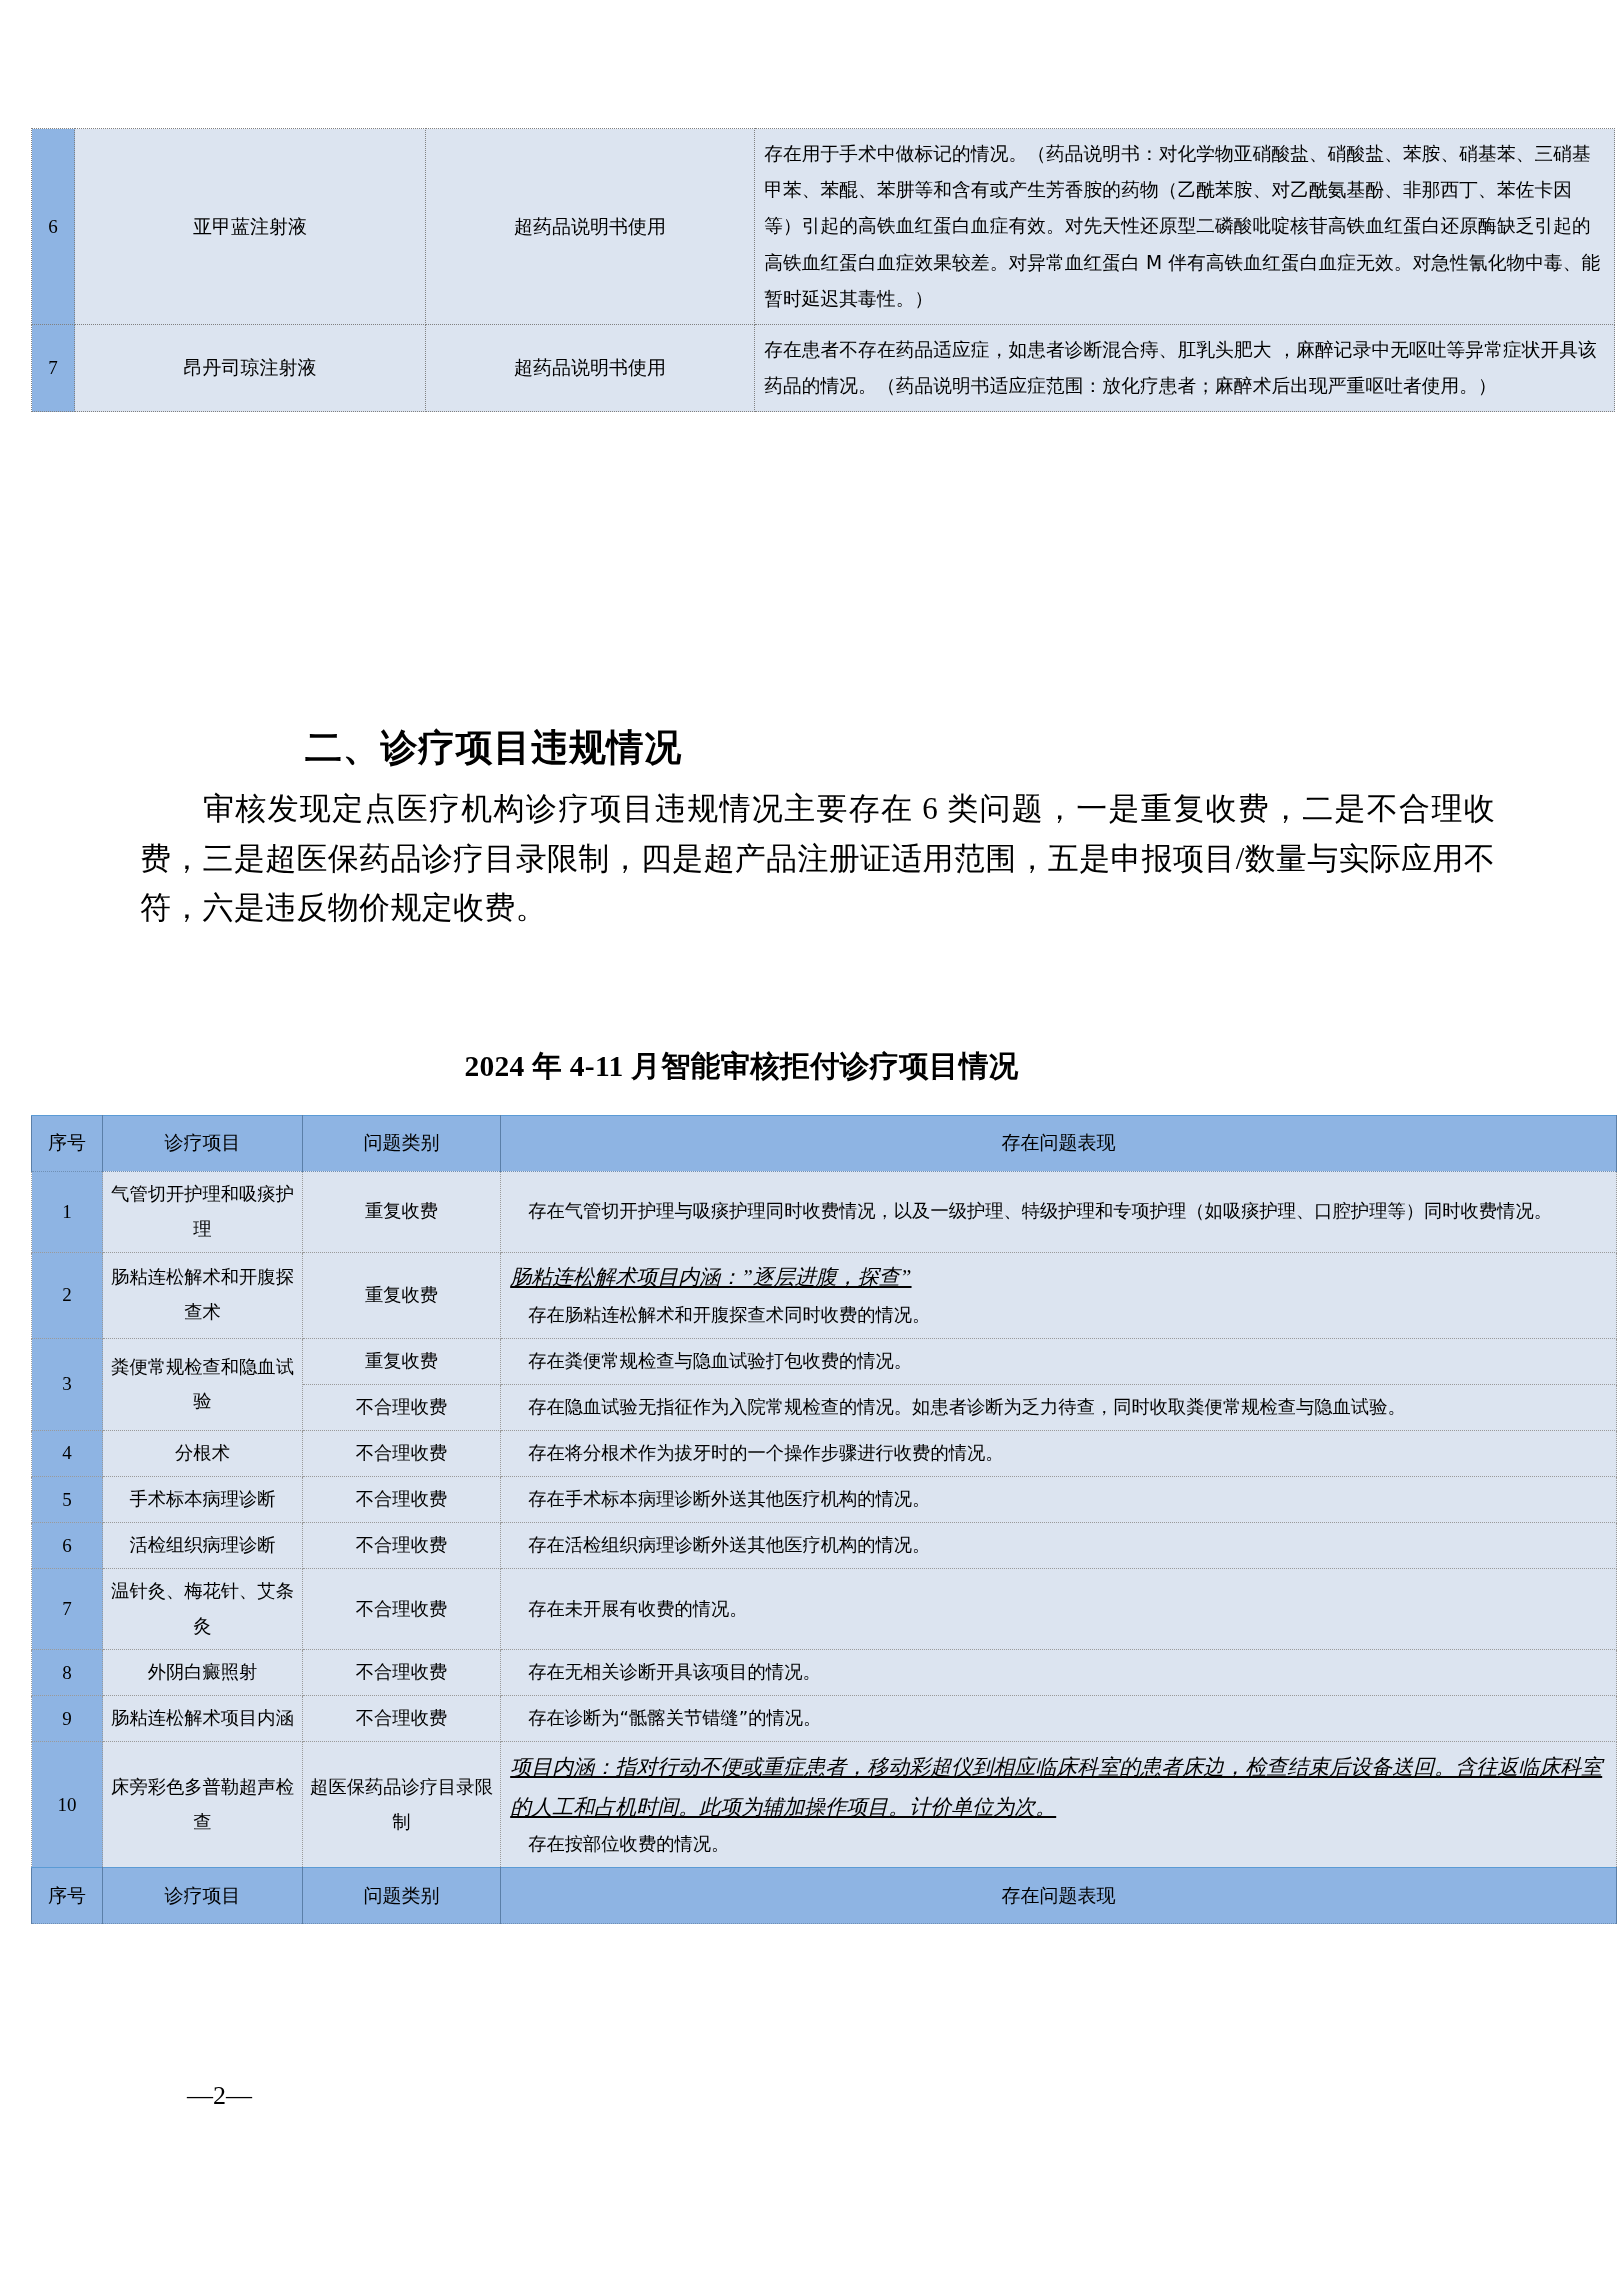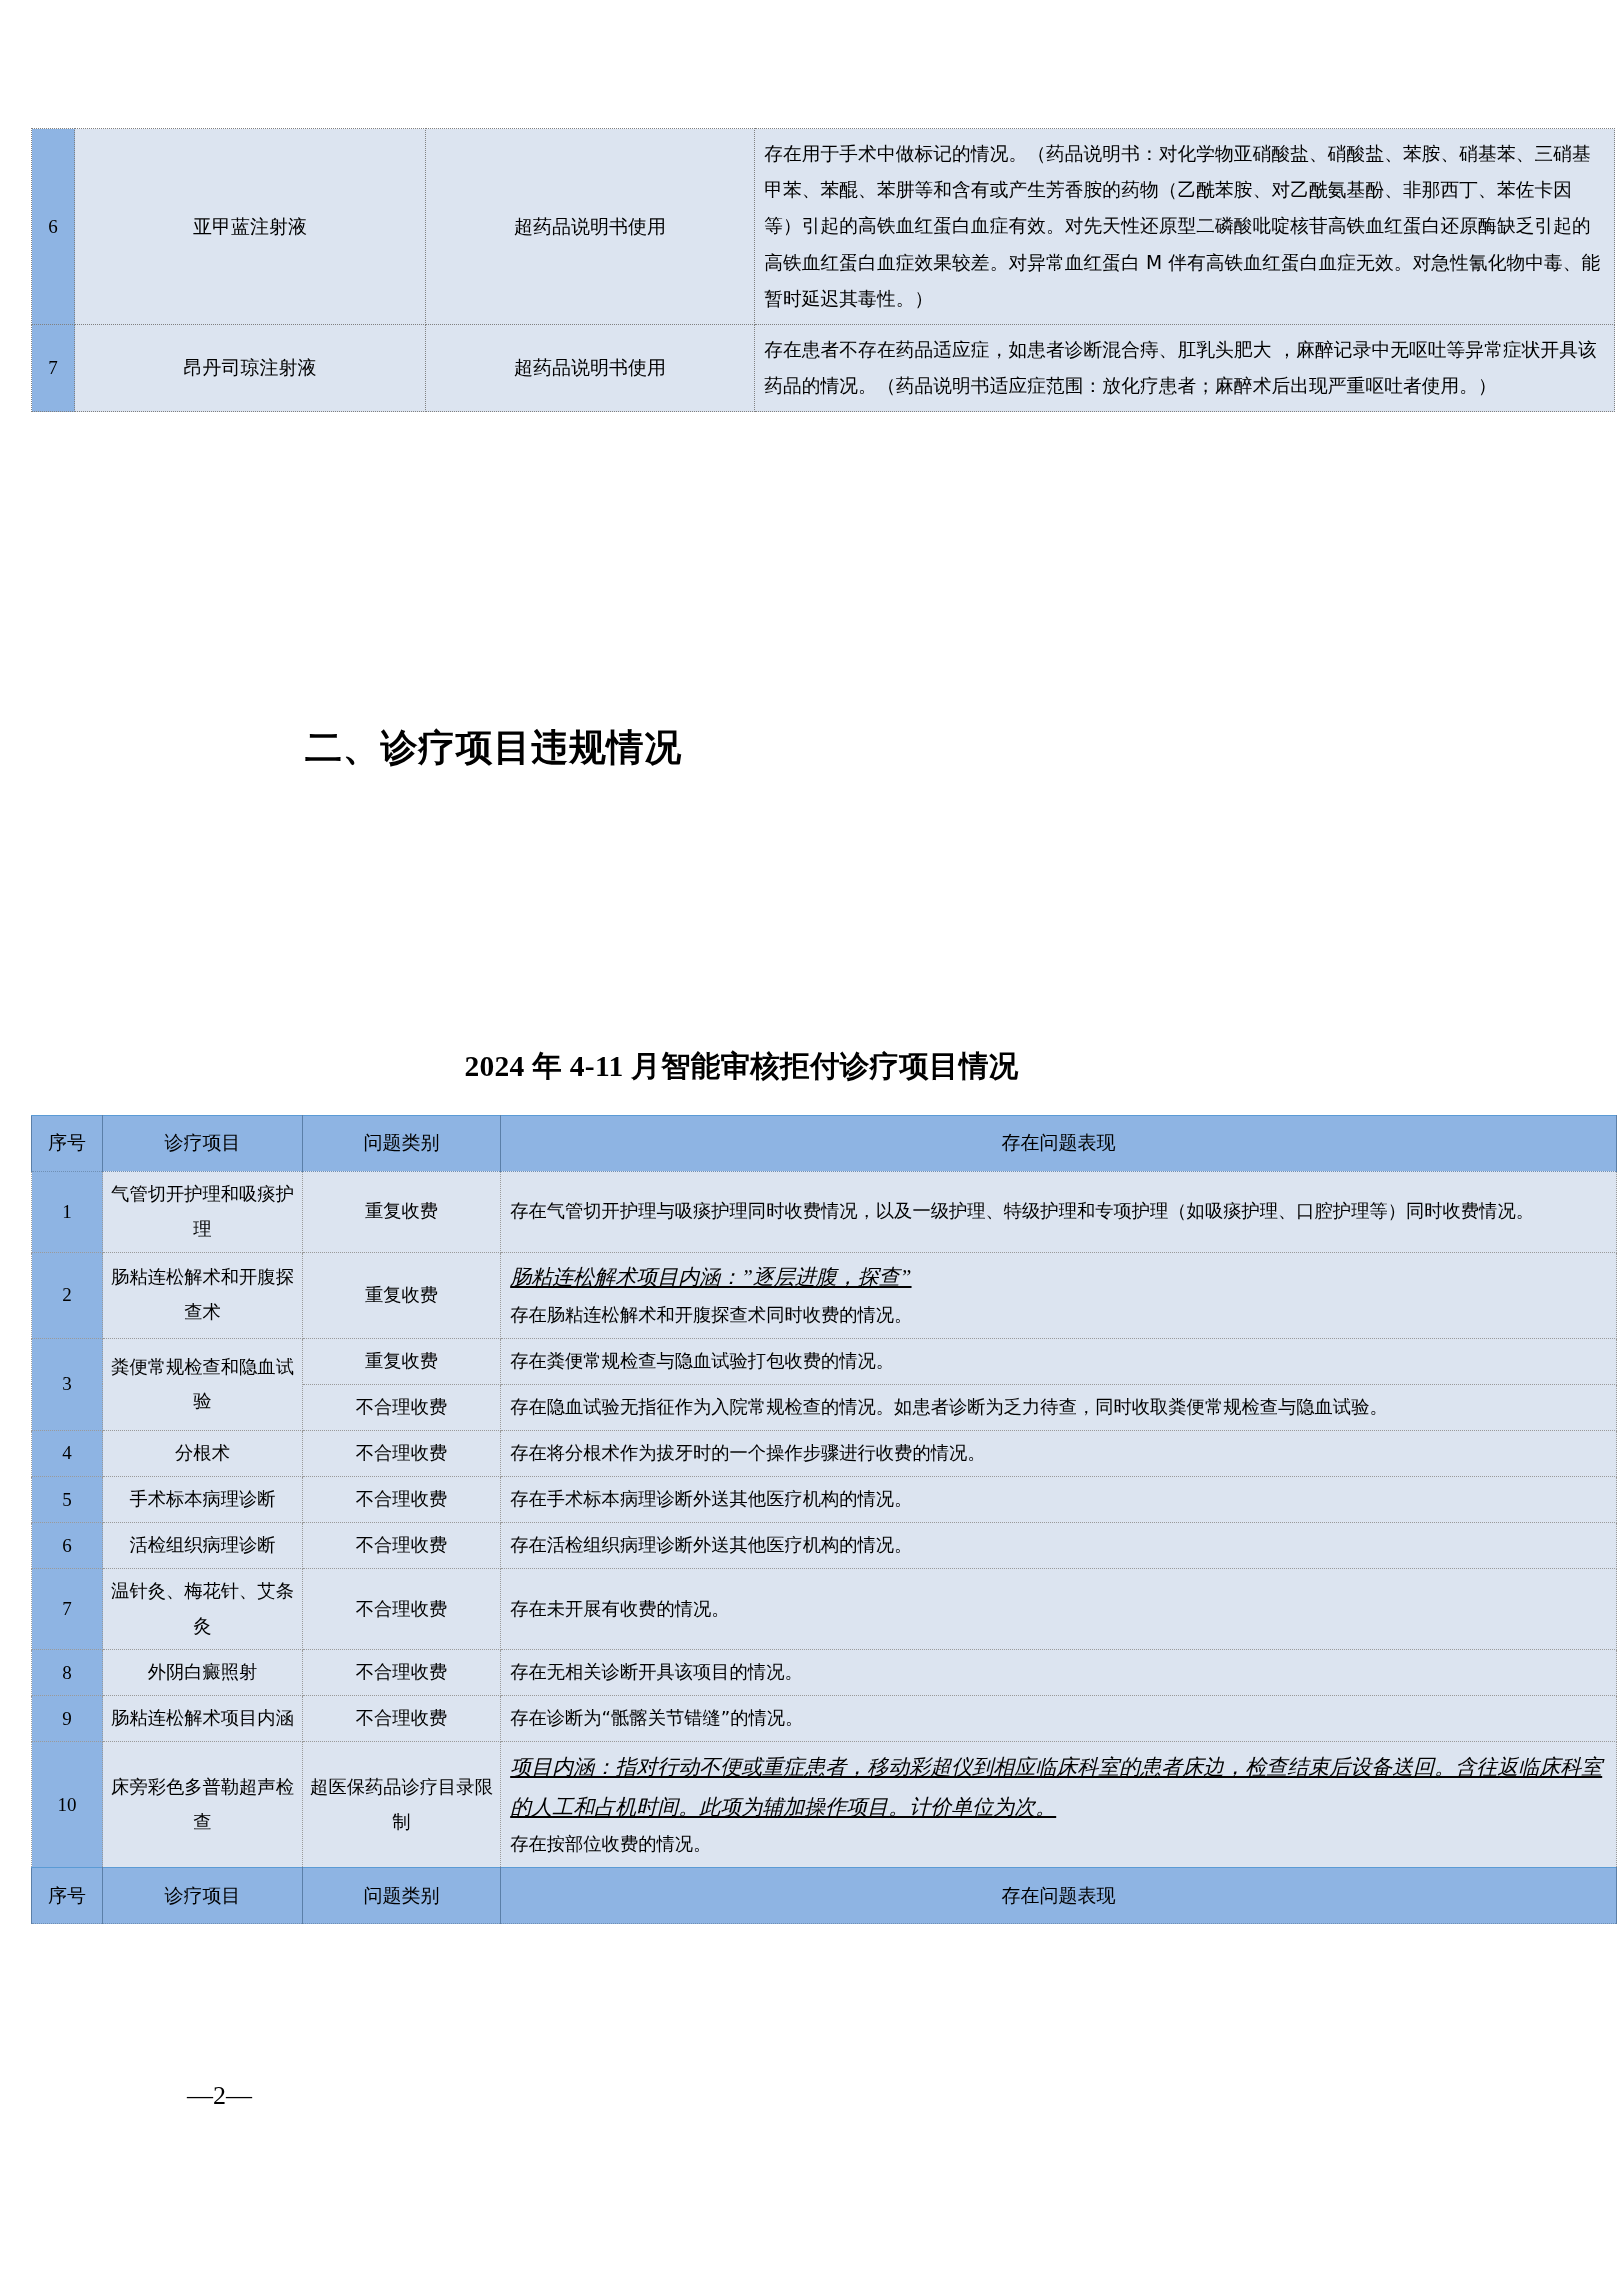--- a/index.html
+++ b/index.html
@@ -163,21 +163,21 @@
     line-height: 1.9;
     padding-left: 9.2px;
   }
   #bot-table td.bdesc .kai {
     font-family: "Liberation Serif", serif;
     font-style: italic;
     font-size: 21px;
     display: block;
     text-decoration: underline;
   }
-  #bot-table td.bdesc .plain { display: block; }
+  #bot-table td.bdesc .plain { display: block; margin-left: 18px; }
 
   
   .footer-pageno {
     position: absolute;
     left: 187px;
     top: 2081px;
     font-size: 26px;
     font-family: "Liberation Serif", serif;
   }
 </style>
@@ -206,20 +206,21 @@
           <td class="name">昂丹司琼注射液</td>
           <td class="cat">超药品说明书使用</td>
           <td class="desc">存在患者不存在药品适应症，如患者诊断混合痔、肛乳头肥大 ，麻醉记录中无呕吐等异常症状开具该药品的情况。（药品说明书适应症范围：放化疗患者；麻醉术后出现严重呕吐者使用。）</td>
         </tr>
       </tbody>
     </table>
   </div>
 
   <div class="sec-heading">二、诊疗项目违规情况</div>
 
+  <div class="body-para">审核发现定点医疗机构诊疗项目违规情况主要存在 6 类问题，一是重复收费，二是不合理收费，三是超医保药品诊疗目录限制，四是超产品注册证适用范围，五是申报项目/数量与实际应用不符，六是违反物价规定收费。</div>
 
   <div class="tbl-caption">2024 年 4-11 月智能审核拒付诊疗项目情况</div>
 
   <div id="bot-table-wrap">
     <table class="tbl" id="bot-table">
       <colgroup>
         <col class="b1">
           <col class="b2">
           <col class="b3">
           <col class="b4">

